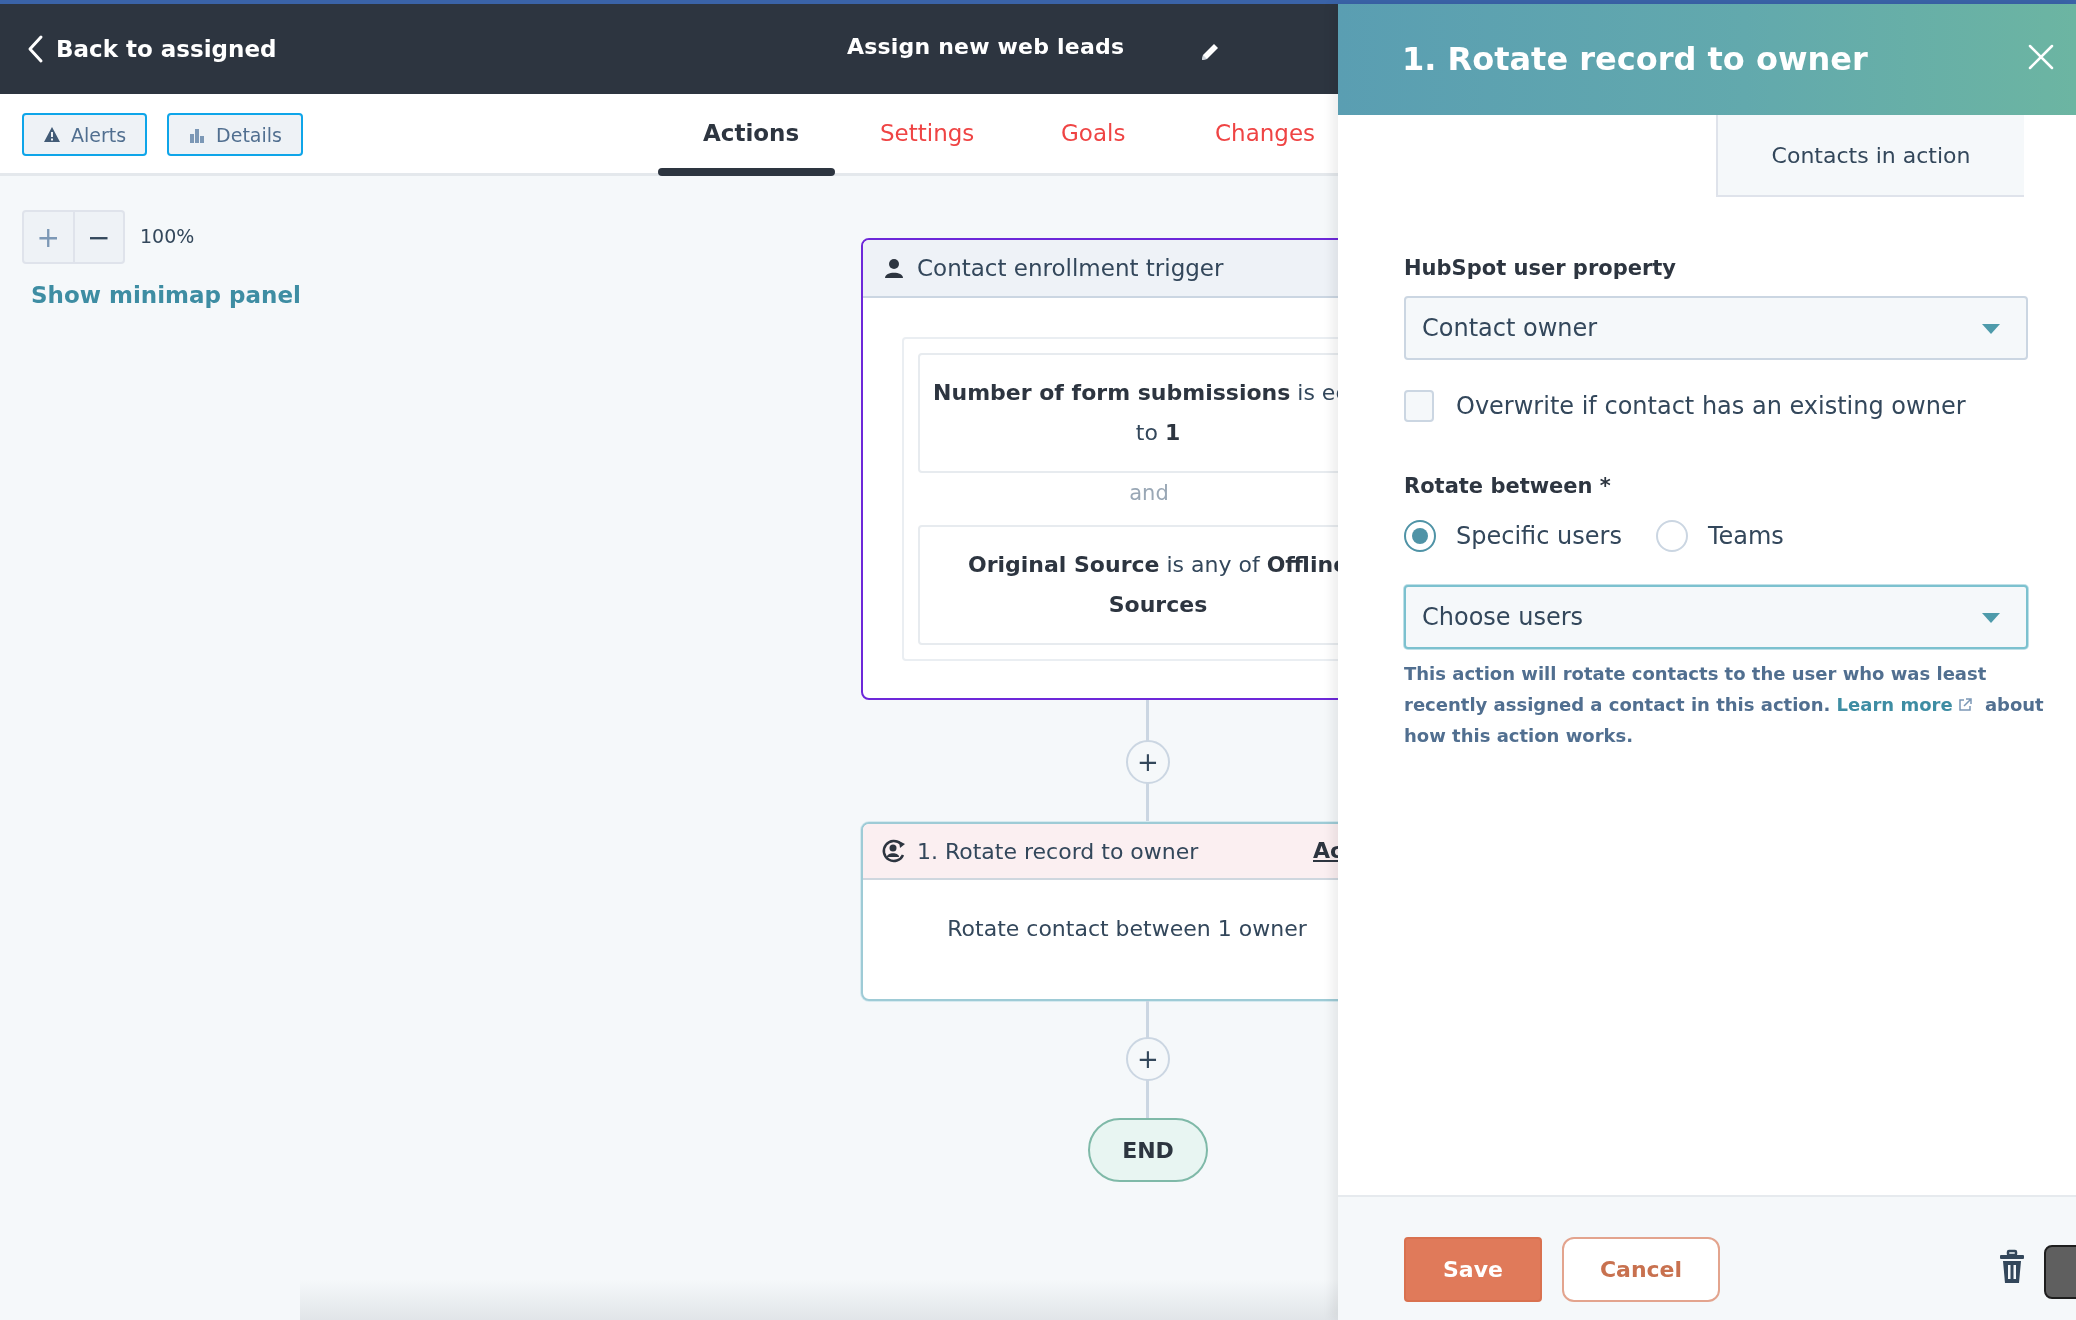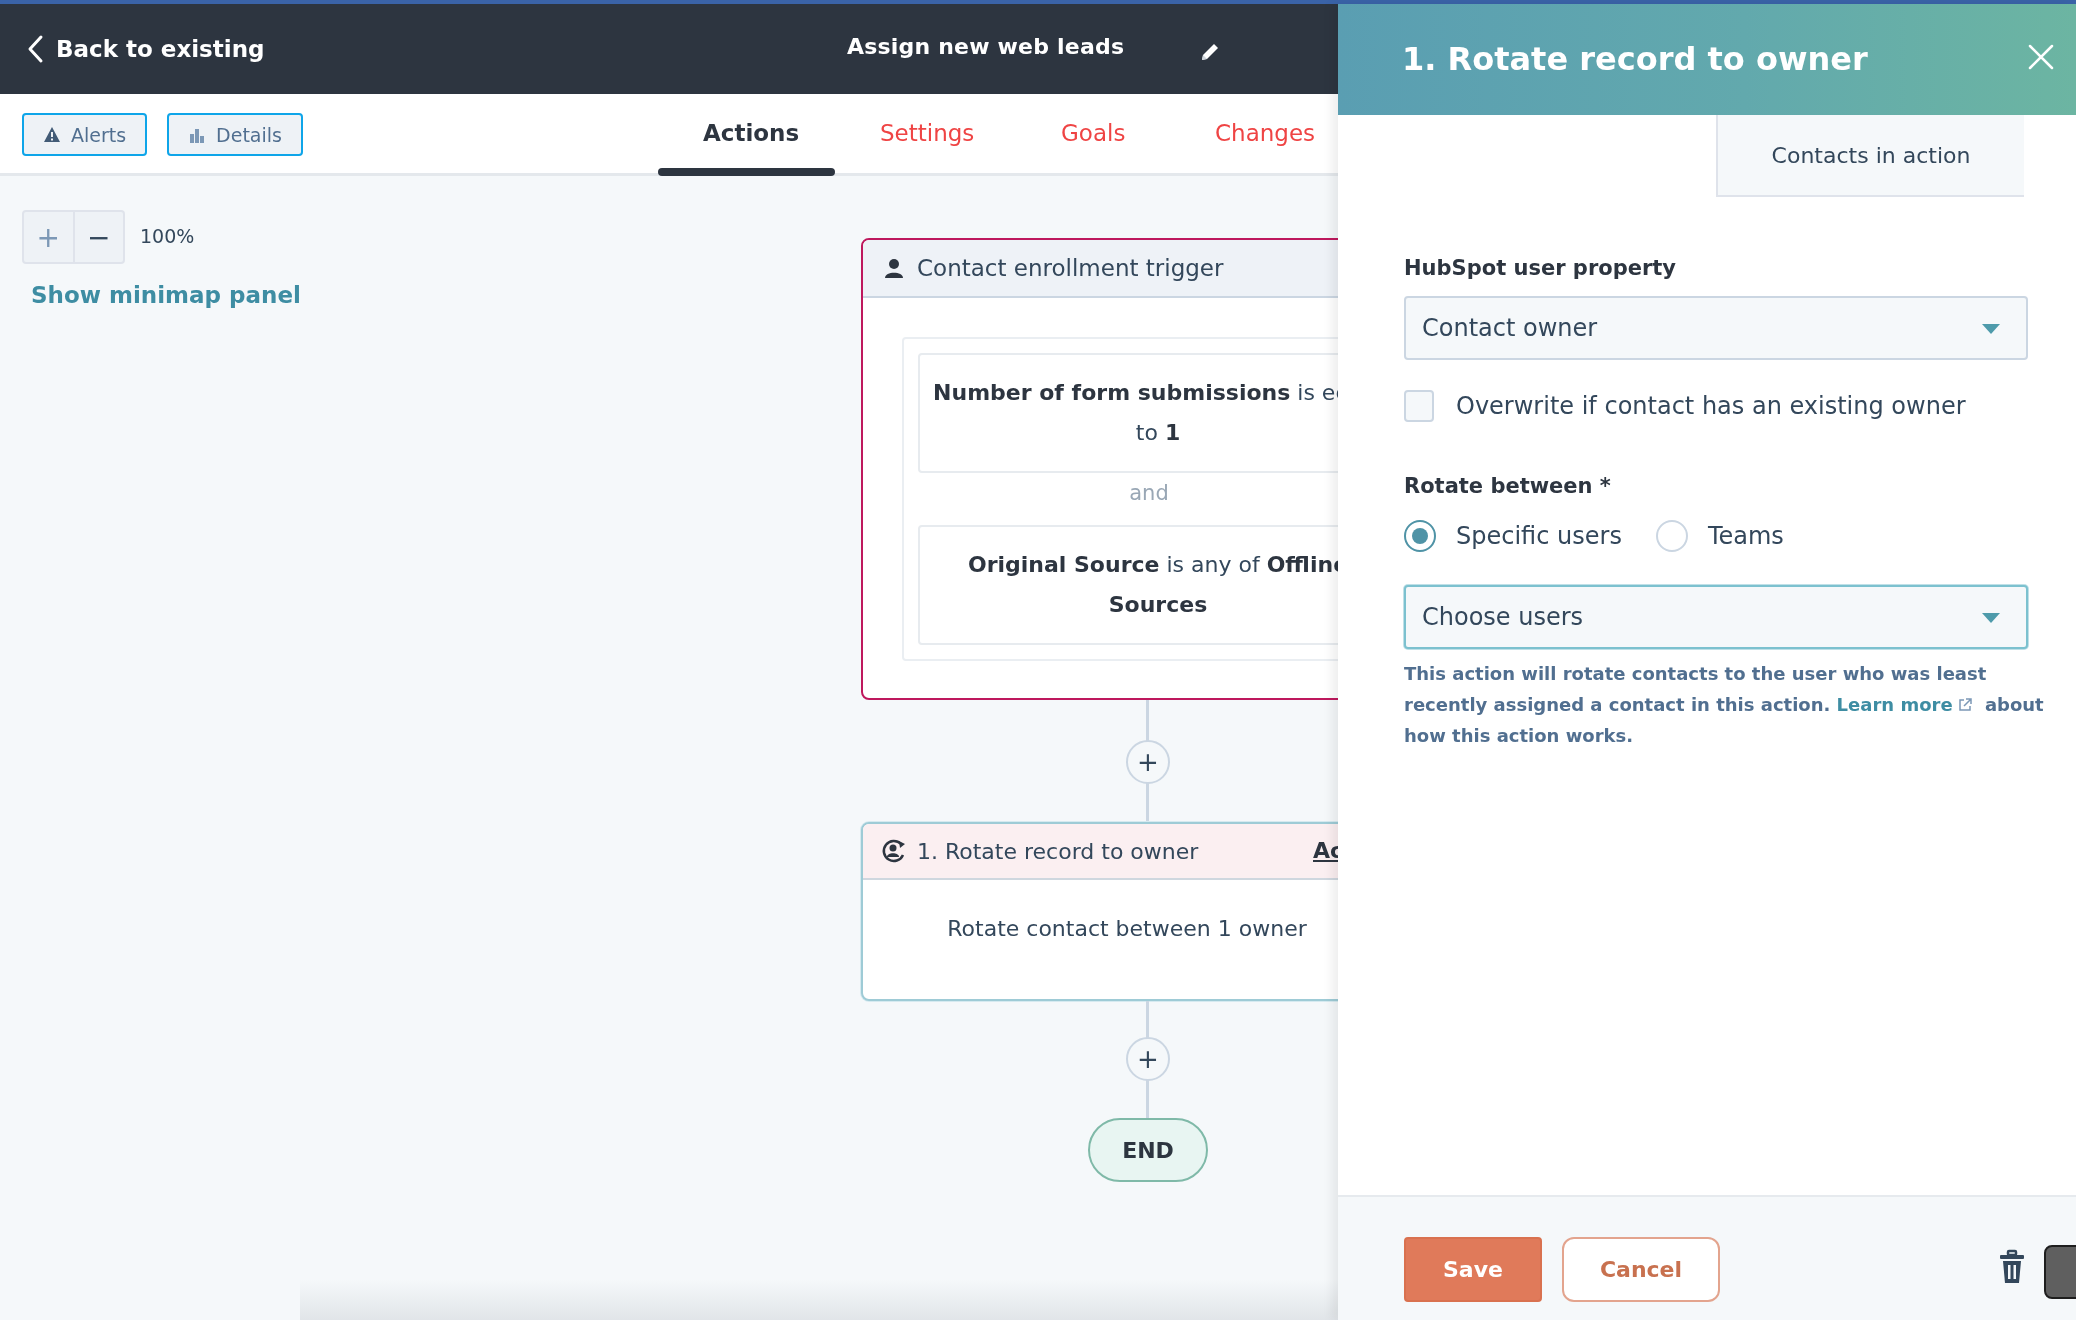--- a/index.html
+++ b/index.html
@@ -27,21 +27,21 @@
   .tab-underline { position: absolute; left: 658px; top: 74px; width: 177px; height: 8px; border-radius: 4px; background: #2d3540; }
 
   
   .canvas { position: absolute; left: 0; top: 179px; width: 1338px; height: 1141px; background: #f5f8fa; overflow: hidden; }
   .zoom-ctrl { position: absolute; left: 22px; top: 31px; width: 103px; height: 54px; display: flex; border: 2px solid #dfe3eb; border-radius: 4px; background: #eef2f6; }
   .zoom-ctrl div { flex: 1; display: flex; align-items: center; justify-content: center; color: #7c98b6; font-size: 28px; cursor: pointer; }
   .zoom-ctrl .zoom-out { border-left: 2px solid #dfe3eb; color: #33475b; }
   .zoom-level { position: absolute; left: 140px; top: 46px; font-size: 19px; color: #33475b; }
   .minimap-link { position: absolute; left: 31px; top: 103px; font-size: 23px; font-weight: bold; color: #3e8da3; cursor: pointer; }
 
-  .card { position: absolute; background: #fff; border: 2px solid #be185d; border-radius: 8px; overflow: hidden; }
+  .card { position: absolute; background: #fff; border: 2px solid #6d28d9; border-radius: 8px; overflow: hidden; }
   .trigger-card { left: 861px; top: 59px; width: 520px; height: 462px; }
   .trigger-head { height: 58px; background: #eef2f7; border-bottom: 2px solid #cbd6e2; display: flex; align-items: center; padding-left: 20px; gap: 12px; font-size: 23px; color: #33475b; }
   .trigger-head svg { width: 22px; height: 22px; }
   .cond-group { position: absolute; left: 39px; top: 97px; width: 500px; height: 324px; border: 2px solid #eaeef2; border-radius: 4px; }
   .cond-box { position: absolute; left: 14px; width: 480px; height: 120px; border: 2px solid #e7ebef; border-radius: 4px; display: flex; align-items: center; justify-content: center; text-align: center; font-size: 22px; line-height: 40px; color: #33475b; padding: 0 10px; }
   .cond-box b { color: #2d3540; }
   .cond-1 { top: 14px; }
   .cond-2 { top: 186px; }
   .cond-and { position: absolute; left: 0; width: 490px; top: 142px; text-align: center; font-size: 21px; color: #99a7b5; }
 
@@ -98,21 +98,21 @@
 </head>
 <body>
 
 <div class="topline"></div>
 
 <div class="app-header">
   <div class="back-link">
     <svg viewBox="0 0 18 30">
         <path d="M15 3 L4 15 L15 27" fill="none" stroke="#fff" stroke-width="3" stroke-linecap="round" stroke-linejoin="round"></path>
       </svg>
-    <span>Back to existing</span>
+    <span>Back to assigned</span>
   </div>
   <div class="wf-title">Assign new web leads</div>
   <svg class="edit-icon" viewBox="0 0 24 24">
       <path d="M4 20 L5 15 L16 4 L20 8 L9 19 Z" fill="#fff"></path>
       <path d="M4 20 L5 15 L9 19 Z" fill="#cfd6dd"></path>
     </svg>
 </div>
 
 <div class="toolbar">
   <div class="tb-btn btn-alerts">

